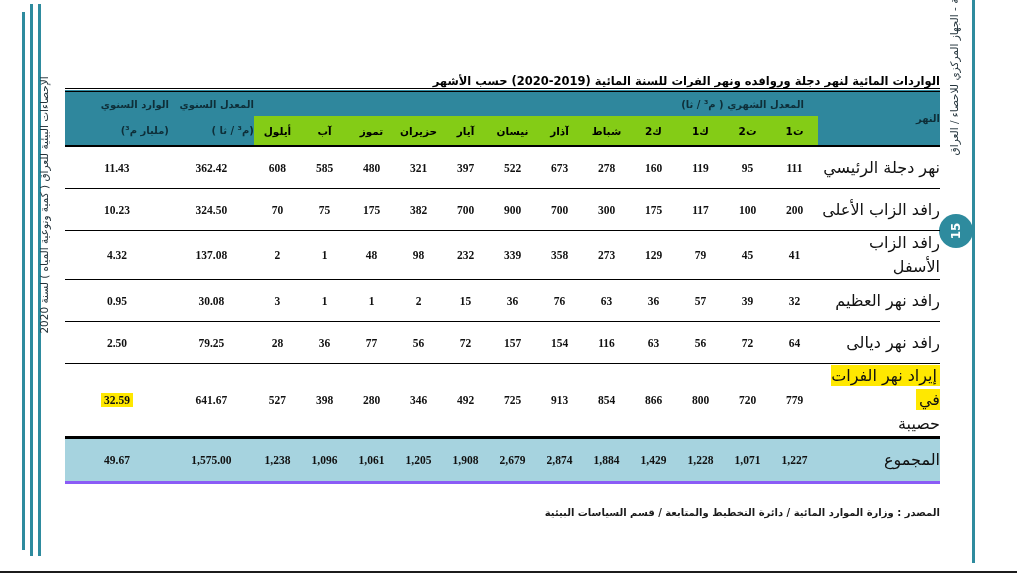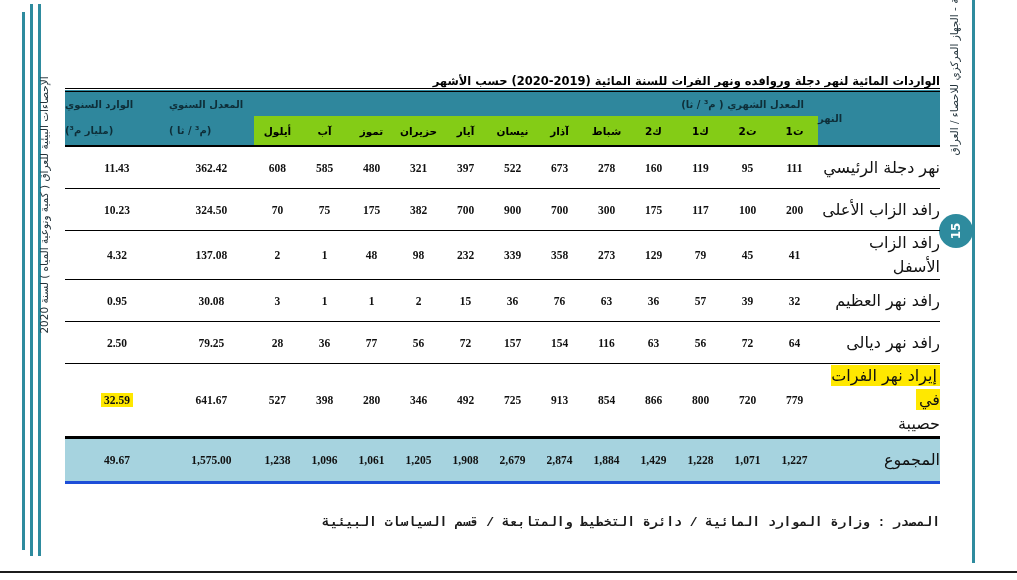--- a/index.html
+++ b/index.html
@@ -23,30 +23,30 @@
   
   .content{position:absolute;left:65px;top:60px;width:875px;direction:rtl;color:#000;}
   .title{font-weight:bold;font-size:11.5px;margin:14px 0 0;}
   .table-label{text-align:right;font-weight:bold;font-size:11px;margin:9px 2px 3px 0;}
 
   table{width:100%;border-collapse:collapse;table-layout:fixed;border-top:4px double #000;}
   th,td{padding:0;}
   thead{border-bottom:2px solid #000;}
   tr.hrow1{height:26px;}
   tr.hrow2{height:30px;}
-  .th-dark{background:#2F879D;color:#0E2E38;font-weight:bold;font-size:10px;text-align:left;}
+  .th-dark{background:#2F879D;color:#0E2E38;font-weight:bold;font-size:10px;text-align:right;}
   .monthly-h{text-align:right;padding-right:14px;}
   .month-h{background:#84cc16;color:#000;font-weight:bold;font-size:10.5px;text-align:center;}
   tbody td{border-bottom:1px solid #000;text-align:center;height:41px;vertical-align:middle;}
   .num{font-family:"Liberation Serif","DejaVu Serif",serif;font-weight:bold;font-size:11.5px;color:#111;}
   .river-cell{text-align:right;font-size:16px;color:#111;line-height:1.5;padding-left:2px;}
   tr.last-data td{border-bottom:3px solid #000;height:56px;}
-  tr.total-row td{background:#A6D3DF;border-bottom:3px solid #1d4ed8;height:42px;}
+  tr.total-row td{background:#A6D3DF;border-bottom:3px solid #8b5cf6;height:42px;}
   .hl{background:#FFE800;padding:1px 3px;}
-  .source{margin-top:30px;text-align:right;font-weight:bold;font-size:13px;color:#1a1a1a;font-family:Liberation Mono, monospace;}
+  .source{margin-top:23px;text-align:right;font-weight:bold;font-size:10px;color:#1a1a1a;}
 </style>
 </head>
 <body>
 
 <div class="vline" style="left:22px;top:12px;width:2.5px;height:538px;"></div>
 <div class="vline" style="left:30px;top:4px;width:2.5px;height:552px;"></div>
 <div class="vline" style="left:38px;top:4px;width:2.5px;height:552px;"></div>
 
 <div class="vtext" style="width:300px;height:16px;left:-104px;top:197px;">الإحصاءات البيئية للعراق ( كمية ونوعية المياه ) لسنة 2020</div>
 

